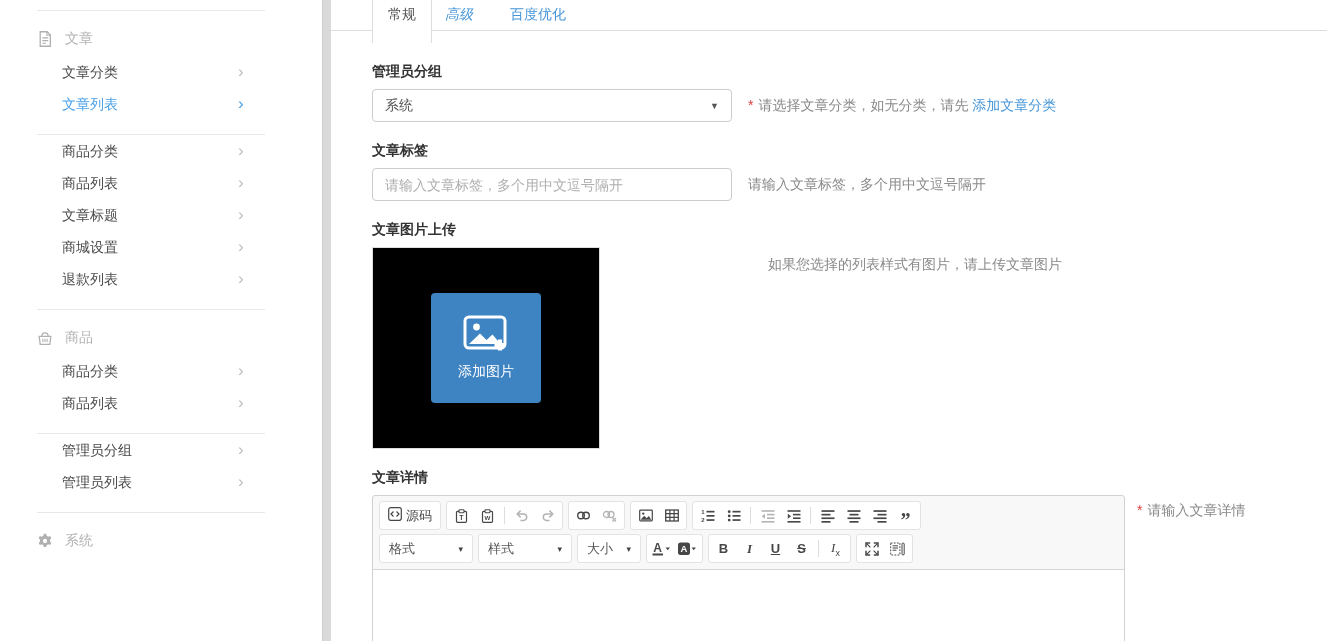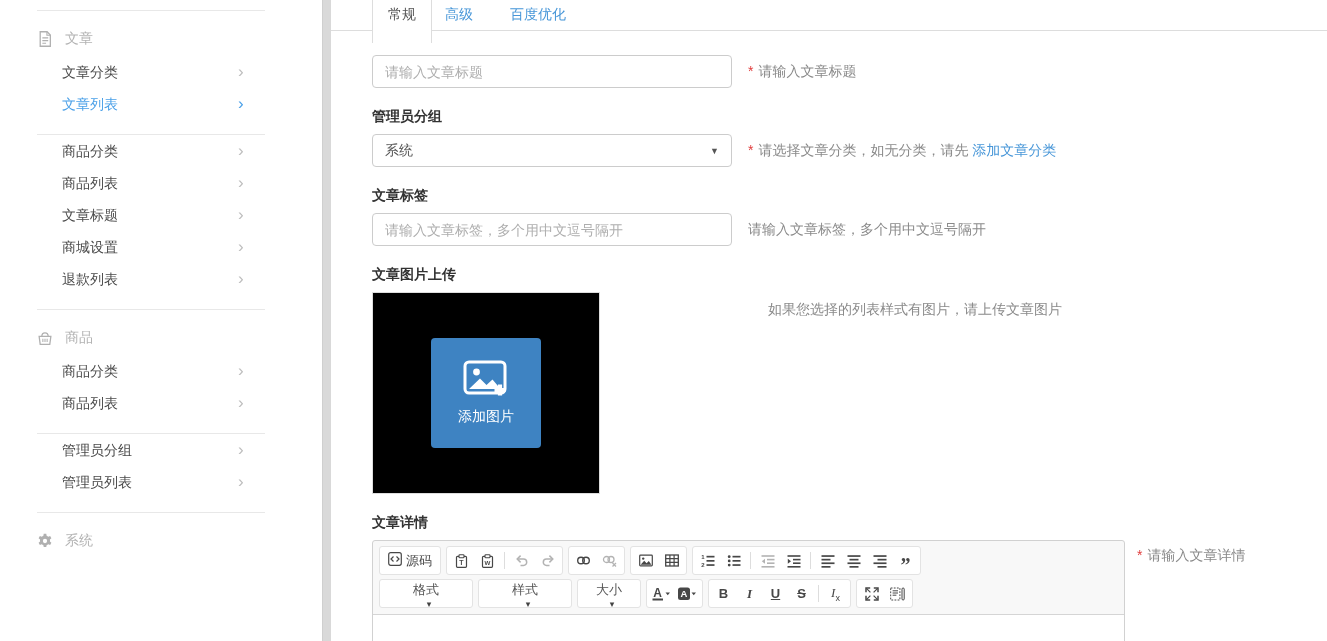--- a/index.html
+++ b/index.html
@@ -19,21 +19,21 @@
   
   .v-scroll { position:absolute; left:322px; top:0; width:9px; height:641px; background:#d9d9d9; border-left:1px solid #cfcfcf; }
 
   
   .main { position:absolute; left:331px; top:0; right:0; bottom:0; background:#fff; }
   .tabbar { position:relative; height:43px; }
   .tabbar::after { content:""; position:absolute; left:0; right:0; top:30px; height:1px; background:#ddd; }
   .tab-active { position:absolute; left:41px; top:0; width:60px; height:43px; background:#fff;
     border-left:1px solid #ddd; border-right:1px solid #ddd; z-index:2; text-align:center; padding-top:6px; color:#555; cursor:pointer; }
   .tab-link { position:absolute; top:6px; color:#4796d8; cursor:pointer; z-index:2; }
-  .tab-link.t1 { left:114px; } .tab-link.t2 { left:179px; }
+  .tab-link.t1 { left:114px;font-style:italic; } .tab-link.t2 { left:179px; }
 
   .form { padding:0 0 0 41px; }
   .form-item { margin-top:12px; }
   .form-item + .form-item { margin-top:20px; }
   .f-label { font-weight:bold; color:#333; margin-bottom:8px; }
   .control-row { display:flex; align-items:center; }
   .control-row.top { align-items:flex-start; }
   .hint { margin-left:16px; color:#8a8a8a; white-space:nowrap; }
   .req { color:#e03b3b; margin-right:5px; }
   .hint a { color:#4796d8; text-decoration:none; cursor:pointer; }
@@ -57,21 +57,21 @@
   .tb-area { padding:5px 6px 6px 6px; }
   .tb-row { display:flex; align-items:center; gap:5px; margin-top:4px; flex-wrap:nowrap; }
   .tb-row:first-child { margin-top:0; }
   .tb-group { display:flex; align-items:center; background:#fff; border:1px solid #e3e3e3; border-radius:3px; padding:1px 2px; gap:1px; }
   .tb-btn { width:25px; height:25px; border:none; background:transparent; border-radius:2px; color:#474747;
     display:inline-flex; align-items:center; justify-content:center; cursor:pointer; font-family:inherit; }
   .tb-btn.disabled { color:#b3b3b3; cursor:default; }
   .tb-btn.wide { width:auto; padding:0 6px; gap:4px;text-align:right; }
   .tb-sep { width:1px; height:17px; background:#ddd; margin:0 3px; }
   .tb-dd { display:flex; align-items:center; justify-content:space-between; height:25px; padding:0 7px;
-    color:#555; font-size:13px; cursor:pointer;flex-direction:column; }
+    color:#555; font-size:13px; cursor:pointer; }
   .dd-format,.dd-style { width:88px; } .dd-size { width:58px; }
   .dd-caret { font-size:9px; color:#444; margin-left:6px; }
   .src-label { font-size:13px; color:#474747; }
   .tlabel { font-weight:bold; font-size:13px; }
   .tlabel.italic { font-style:italic; font-family:"Liberation Serif","DejaVu Serif",serif; }
   .tlabel.underline { text-decoration:underline; }
   .tlabel.strikethrough { text-decoration:line-through; }
   .rf { font-weight:normal; font-style:italic; font-family:"Liberation Serif","DejaVu Serif",serif; font-size:13px; }
   .rf sub { font-style:normal; font-size:9px; font-family:"Liberation Sans",sans-serif; }
   .quote-glyph { font-size:20px; font-weight:bold; font-family:"Liberation Serif","DejaVu Serif",serif; line-height:10px; padding-top:8px; }
@@ -147,24 +147,20 @@
 
   <div class="tabbar">
     <div class="tab-active">常规</div>
     <span class="tab-link t1">高级</span>
     <span class="tab-link t2">百度优化</span>
   </div>
 
   <div class="form">
 
     <div class="form-item">
-      <div class="control-row">
-        <input class="text-input" type="text" placeholder="请输入文章标题" style="">
-        <span class="hint"><span class="req">*</span><span>请输入文章标题</span></span>
-      </div>
     </div>
 
     <div class="form-item">
       <div class="f-label">管理员分组</div>
       <div class="control-row">
         <div class="select-box">
           <span>系统</span>
           <span class="select-caret">▼</span>
         </div>
         <span class="hint"><span class="req">*</span><span>请选择文章分类，如无分类，请先</span>&nbsp;<a>添加文章分类</a></span>

